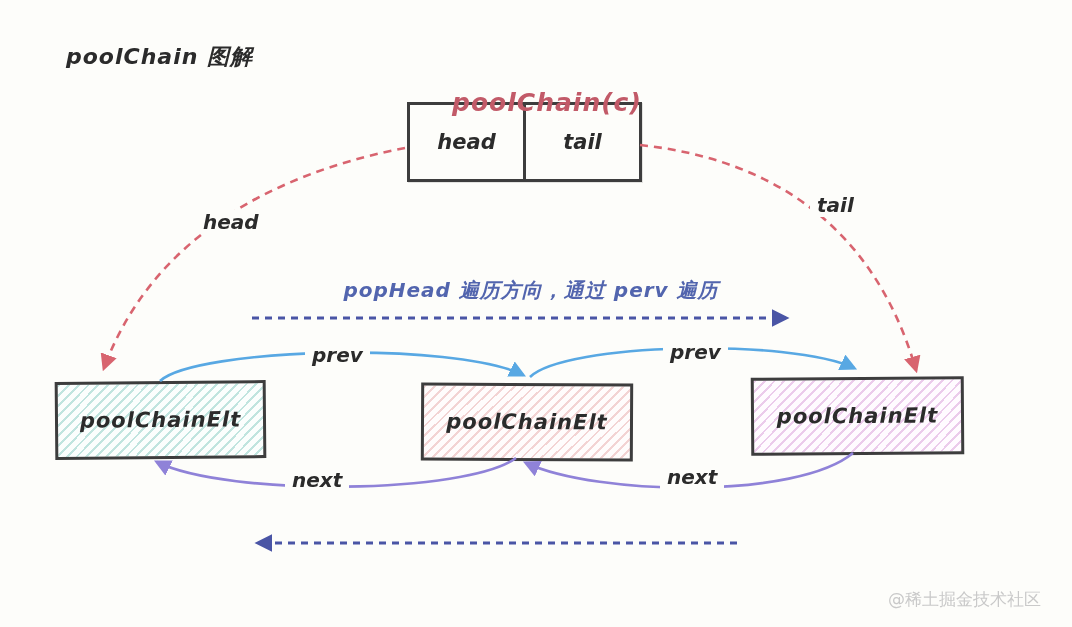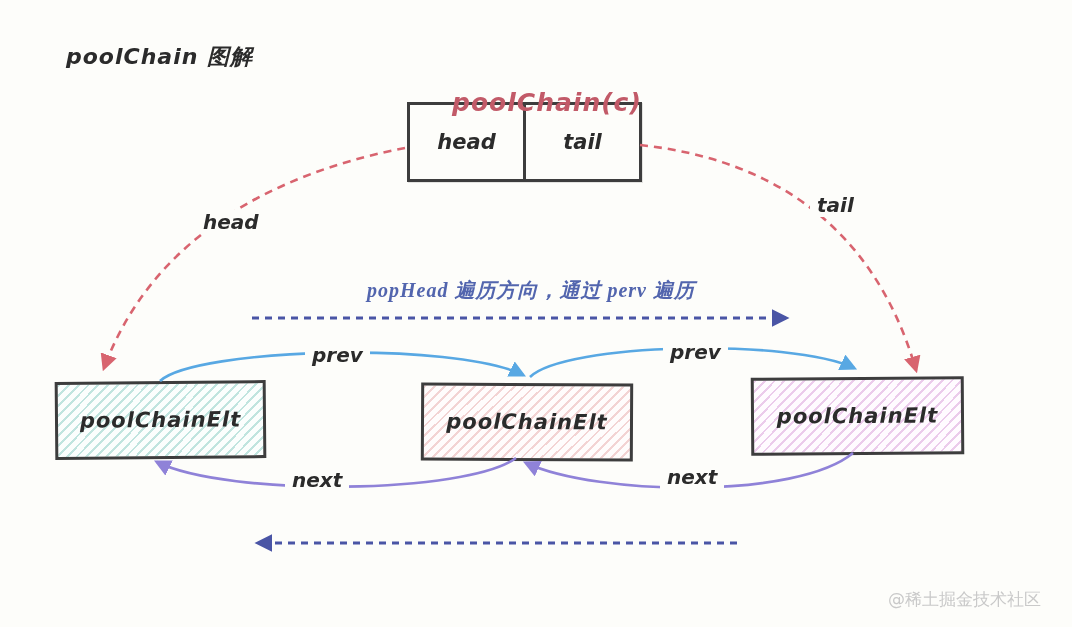--- a/index.html
+++ b/index.html
@@ -22,21 +22,21 @@
   .diagram-title {
     left: 452px; top: 44px; font-size: 25px; letter-spacing: 1px;
     color: #c25a68; z-index: 4; margin-top: 44px;
   }
   .edge-label {
     font-size: 20px; z-index: 4;
     background: #fdfdfa; padding: 1px 7px; line-height: 1.1;
   }
   .annotation {
     font-size: 20px; color: #5265ae; letter-spacing: 1px;
-    transform: translateX(-50%); z-index: 4; white-space: nowrap; font-family: Liberation Serif, serif;
+    transform: translateX(-50%); z-index: 4; white-space: nowrap;
   }
   .watermark {
     left: 888px; top: 588px; font-size: 17px; color: #c9c9c9; z-index: 4;
   }
 
   
   .chain-box {
     left: 407px; top: 102px; width: 229px; height: 74px;
     display: flex; z-index: 2;
     border: 3px solid #3d3d3d; background: #fdfdfa;

